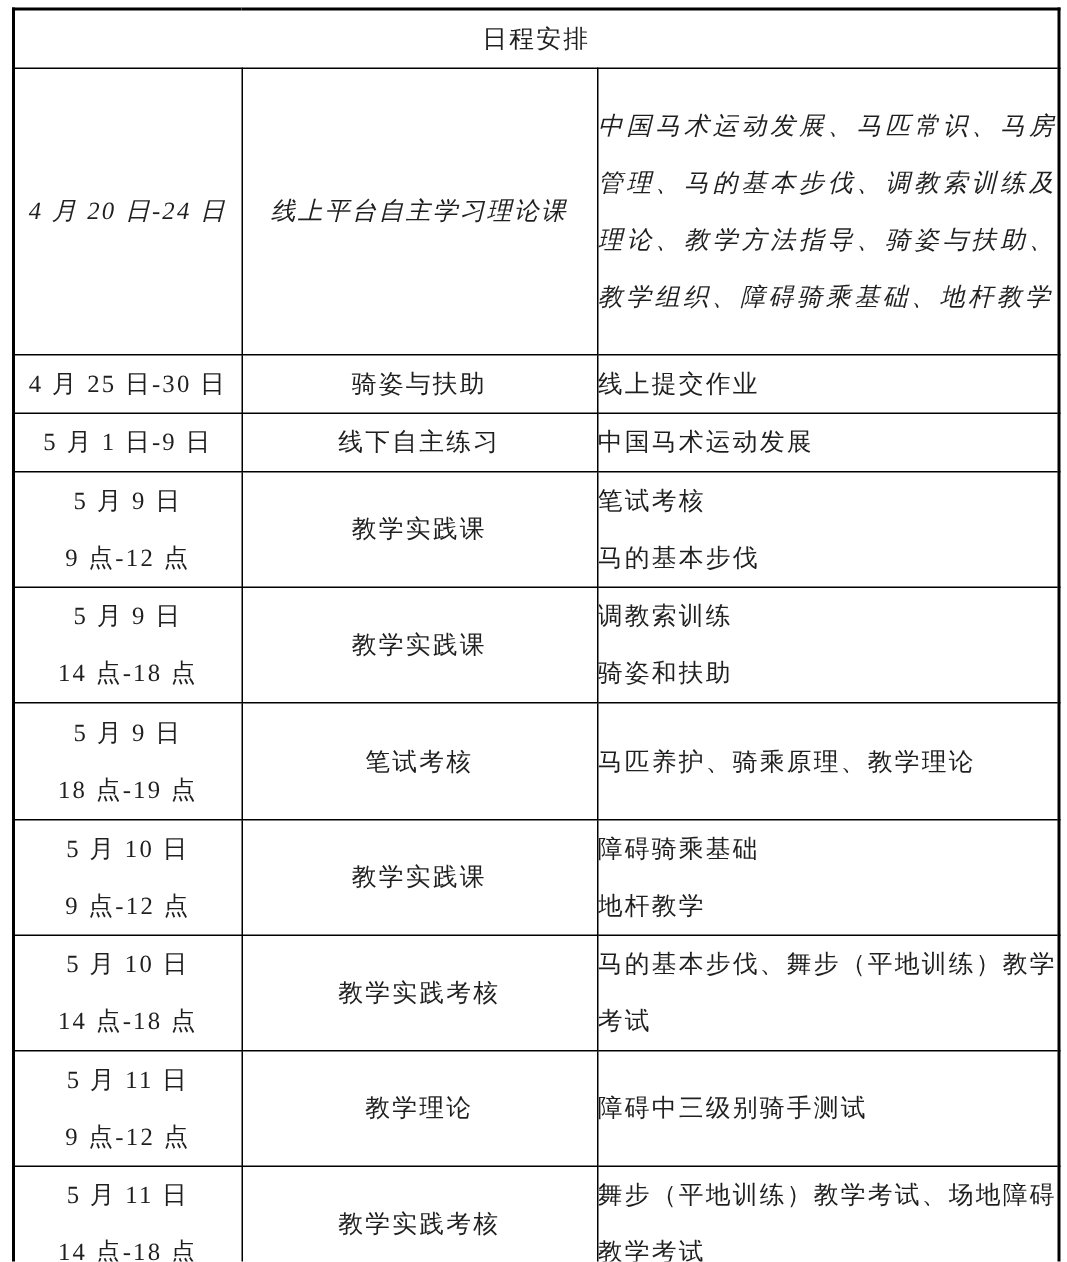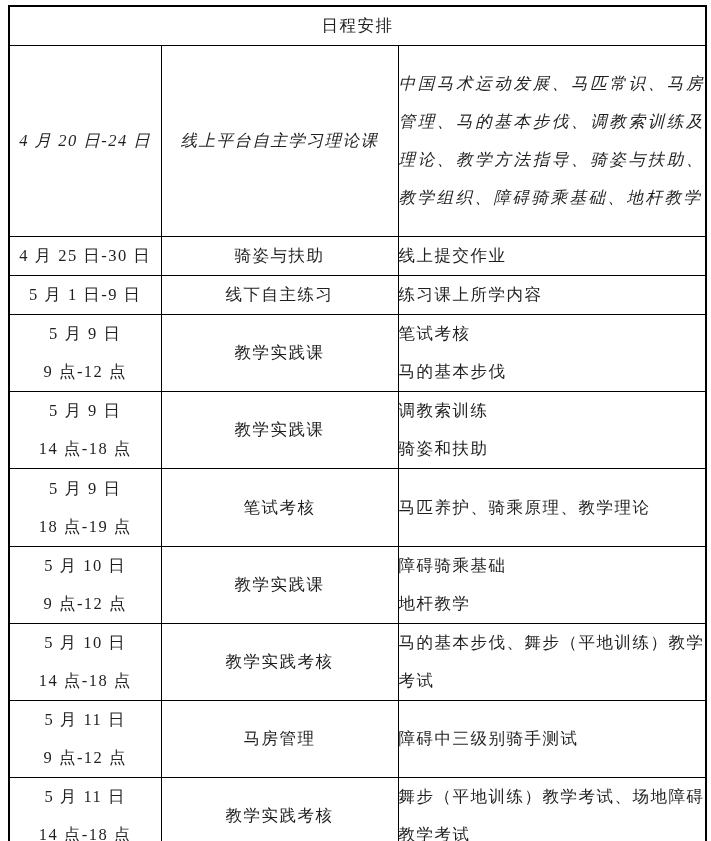--- a/index.html
+++ b/index.html
@@ -91,21 +91,21 @@
         <td class="c-content justify">中国马术运动发展、马匹常识、马房管理、马的基本步伐、调教索训练及理论、教学方法指导、骑姿与扶助、教学组织、障碍骑乘基础、地杆教学</td>
       </tr>
       <tr class="r2">
         <td class="c-date">4 月 25 日-30 日</td>
         <td class="c-act">骑姿与扶助</td>
         <td class="c-content">线上提交作业</td>
       </tr>
       <tr class="r3">
         <td class="c-date">5 月 1 日-9 日</td>
         <td class="c-act">线下自主练习</td>
-        <td class="c-content">练习课上所学内容</td>
+        <td class="c-content">中国马术运动发展</td>
       </tr>
       <tr class="r4">
         <td class="c-date">5 月 9 日
 9 点-12 点</td>
         <td class="c-act">教学实践课</td>
         <td class="c-content">笔试考核
 马的基本步伐</td>
       </tr>
       <tr class="r5">
         <td class="c-date">5 月 9 日
@@ -129,21 +129,21 @@
       </tr>
       <tr class="r8">
         <td class="c-date">5 月 10 日
 14 点-18 点</td>
         <td class="c-act">教学实践考核</td>
         <td class="c-content">马的基本步伐、舞步（平地训练）教学考试</td>
       </tr>
       <tr class="r9">
         <td class="c-date">5 月 11 日
 9 点-12 点</td>
-        <td class="c-act">马房管理</td>
+        <td class="c-act">教学理论</td>
         <td class="c-content">障碍中三级别骑手测试</td>
       </tr>
       <tr class="r10">
         <td class="c-date">5 月 11 日
 14 点-18 点</td>
         <td class="c-act">教学实践考核</td>
         <td class="c-content">舞步（平地训练）教学考试、场地障碍教学考试</td>
       </tr>
     </tbody>
   </table>

